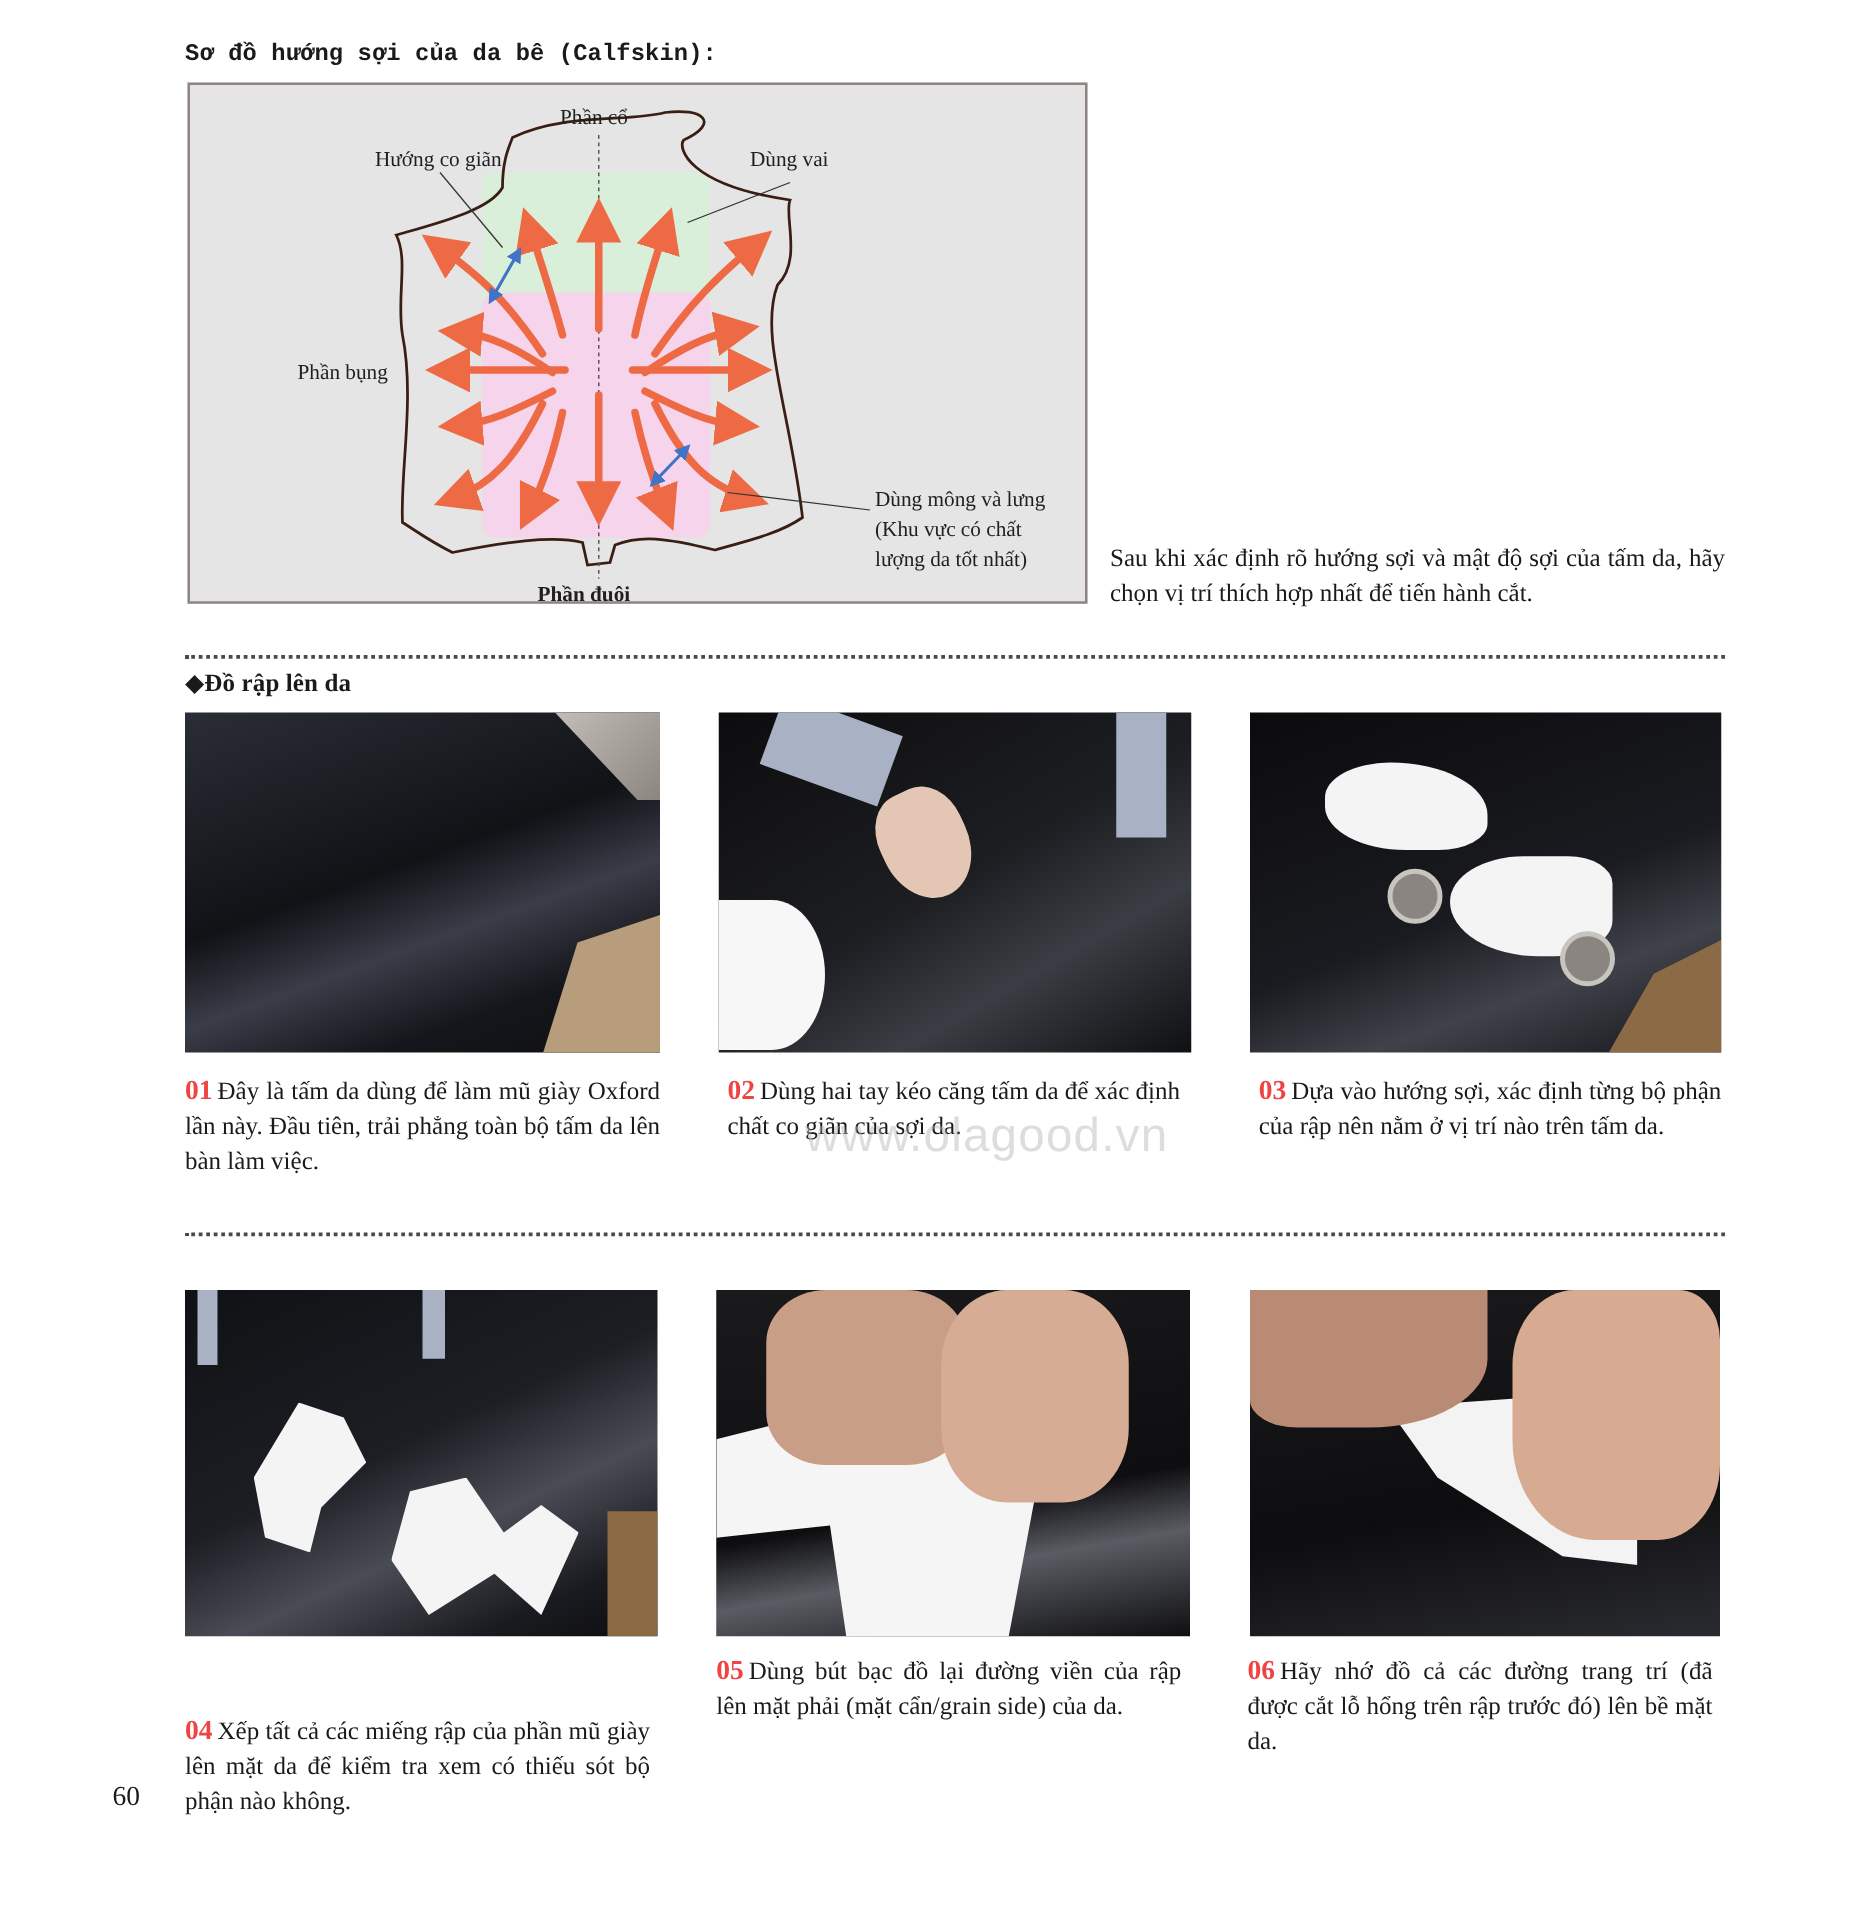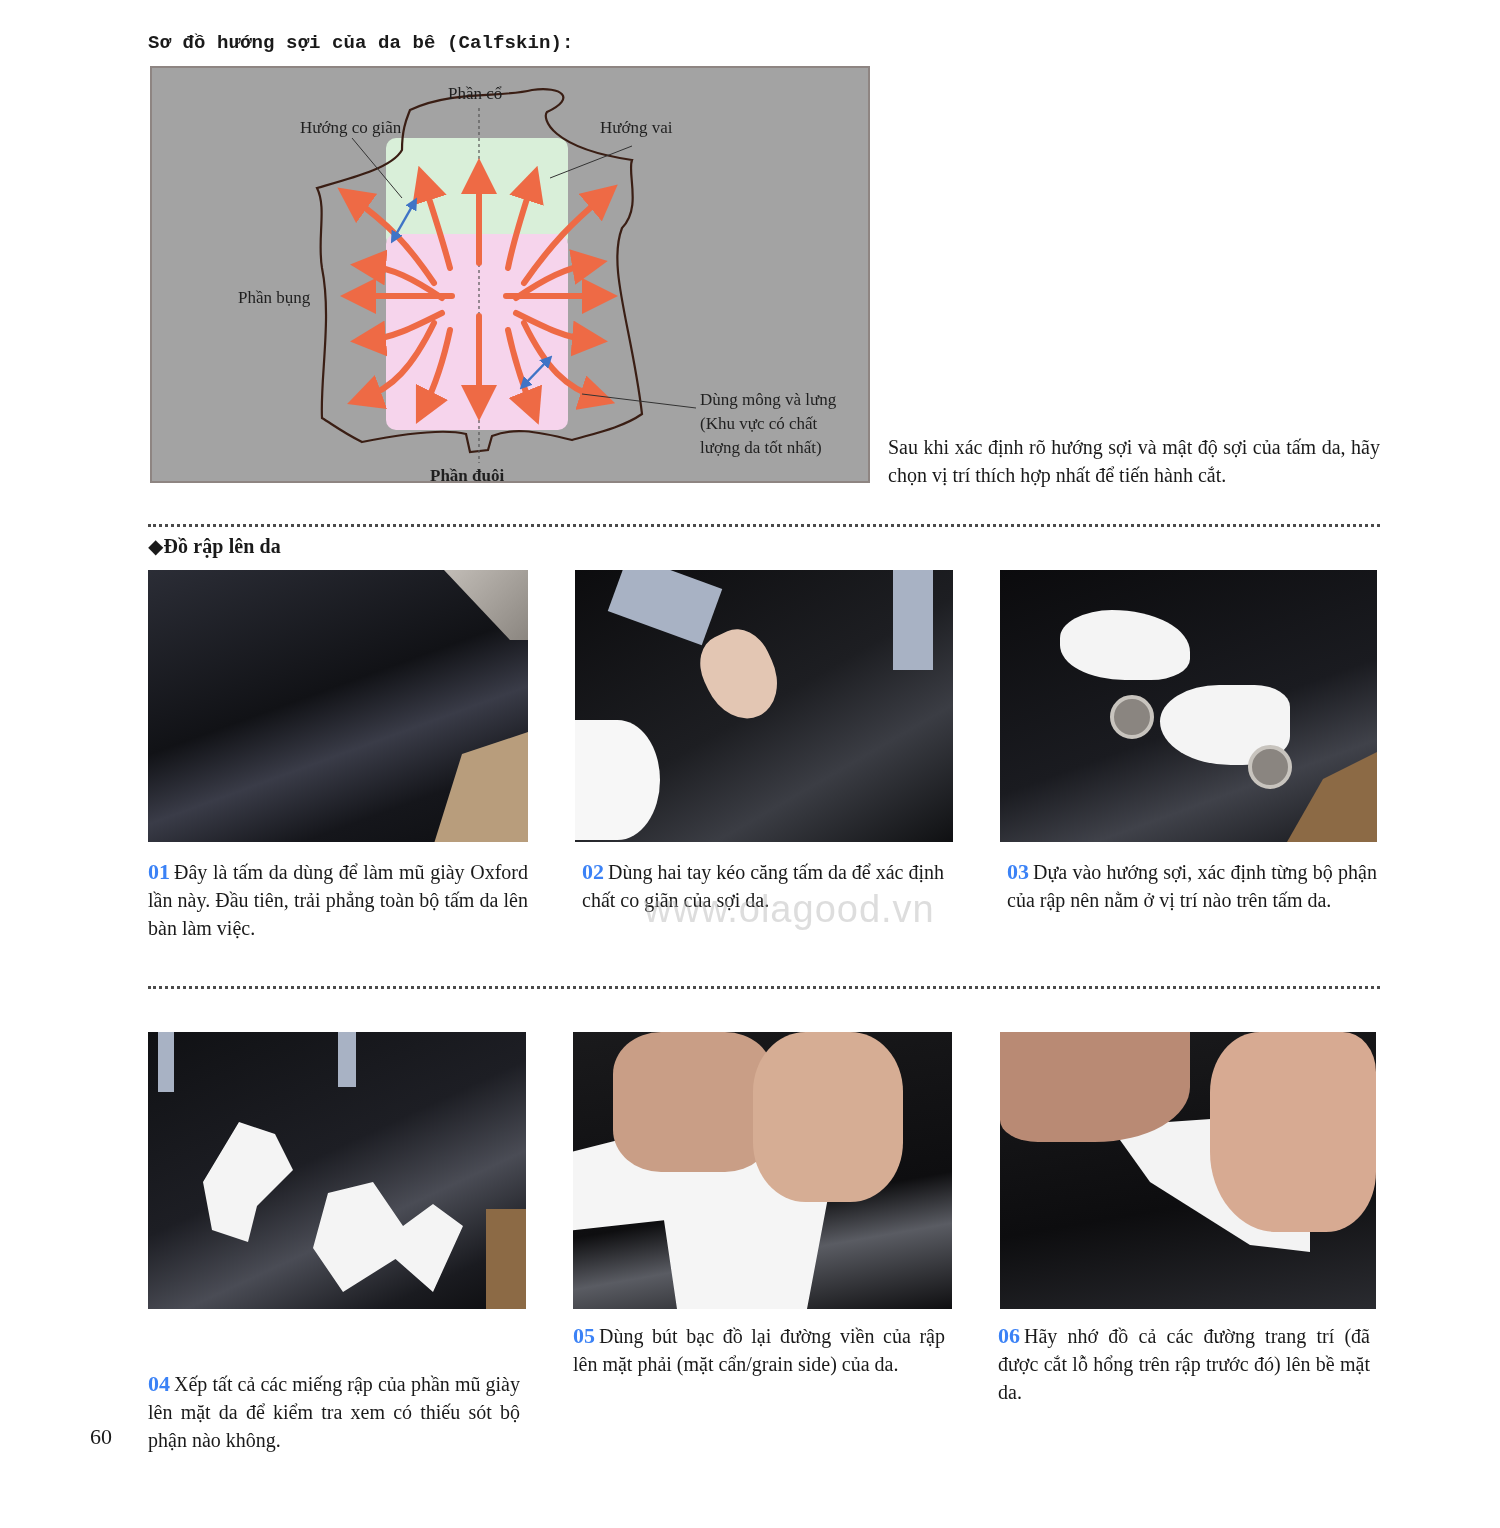--- a/index.html
+++ b/index.html
@@ -6,21 +6,21 @@
   body {
     width: 1500px; height: 1528px; position: relative; overflow: hidden;
     font-family: "Liberation Serif", "DejaVu Serif", serif; color: #1a1a1a;
   }
   .abs { position: absolute; }
   .section-title {
     font-weight: bold; font-size: 19px; letter-spacing: 0.1px;
   }
   .diagram-box {
     left: 150px; top: 66px; width: 720px; height: 417px;
-    border: 2px solid #8e8582; box-sizing: border-box; background: #a3a3a3;
+    border: 2px solid #8e8582; box-sizing: border-box; background: #e5e5e5;
   }
   .diagram-box svg { position: absolute; left: 0; top: 0; }
   .dlabel {
     position: absolute; font-size: 17px; color: #1f1f1f; white-space: nowrap;
     line-height: 24px;
   }
   .intro-text {
     left: 888px; top: 433px; width: 492px; font-size: 20px; line-height: 28px;
     text-align: justify; text-align-last: left;
   }
@@ -28,21 +28,21 @@
     height: 0; border-top: 3px dotted #4a4a4a;
   }
   .photo {
     position: absolute; overflow: hidden; background: #151518;
   }
   .caption {
     position: absolute; width: 380px; font-size: 20px; line-height: 28px;
     text-align: justify; text-align-last: left;
   }
   .step-num {
-    color: #3b82f6; font-weight: bold; font-size: 22px; margin-right: 4px;
+    color: #ef4444; font-weight: bold; font-size: 22px; margin-right: 4px;
   }
   .watermark {
     position: absolute; left: 605px; top: 888px; font-family: "Liberation Sans", sans-serif;
     font-size: 38px; color: rgba(180,180,180,0.45); letter-spacing: 1px; margin-left: 39px;
   }
   .page-number {
     left: 90px; top: 1424px; font-size: 22px;
   }
 </style>
 </head>
@@ -98,21 +98,21 @@
 
     <line x1="242" y1="170" x2="262" y2="135" stroke="#3f74c6" stroke-width="2.5" marker-end="url(#bh)" marker-start="url(#bt)"></line>
     <line x1="372" y1="317" x2="396" y2="292" stroke="#3f74c6" stroke-width="2.5" marker-end="url(#bh)" marker-start="url(#bt)"></line>
 
     <line x1="200" y1="70" x2="250" y2="130" stroke="#333" stroke-width="1"></line>
     <line x1="480" y1="78" x2="398" y2="110" stroke="#333" stroke-width="1"></line>
     <line x1="544" y1="340" x2="430" y2="326" stroke="#333" stroke-width="1"></line>
   </svg>
   <span class="dlabel" style="left:296px; top:14px;">Phần cổ</span>
   <span class="dlabel" style="left:108px; top:48px;margin-left:40px;">Hướng co giãn</span>
-  <span class="dlabel" style="left:448px; top:48px;">Hướng vai</span>
+  <span class="dlabel" style="left:448px; top:48px;">Dùng vai</span>
   <span class="dlabel" style="left:86px; top:218px;">Phần bụng</span>
   <span class="dlabel" style="left:548px; top:320px;">Dùng mông và lưng</span>
   <span class="dlabel" style="left:548px; top:344px;">(Khu vực có chất</span>
   <span class="dlabel" style="left:548px; top:368px;">lượng da tốt nhất)</span>
   <span class="dlabel" style="left:278px; top:396px;font-weight:bold;">Phần đuôi</span>
 </div>
 
 <div class="abs intro-text">Sau khi xác định rõ hướng sợi và mật độ sợi của tấm da, hãy chọn vị trí thích hợp nhất để tiến hành cắt.</div>
 
 <div class="abs dotted-rule" style="left:148px; top:524px; width:1232px;"></div>

